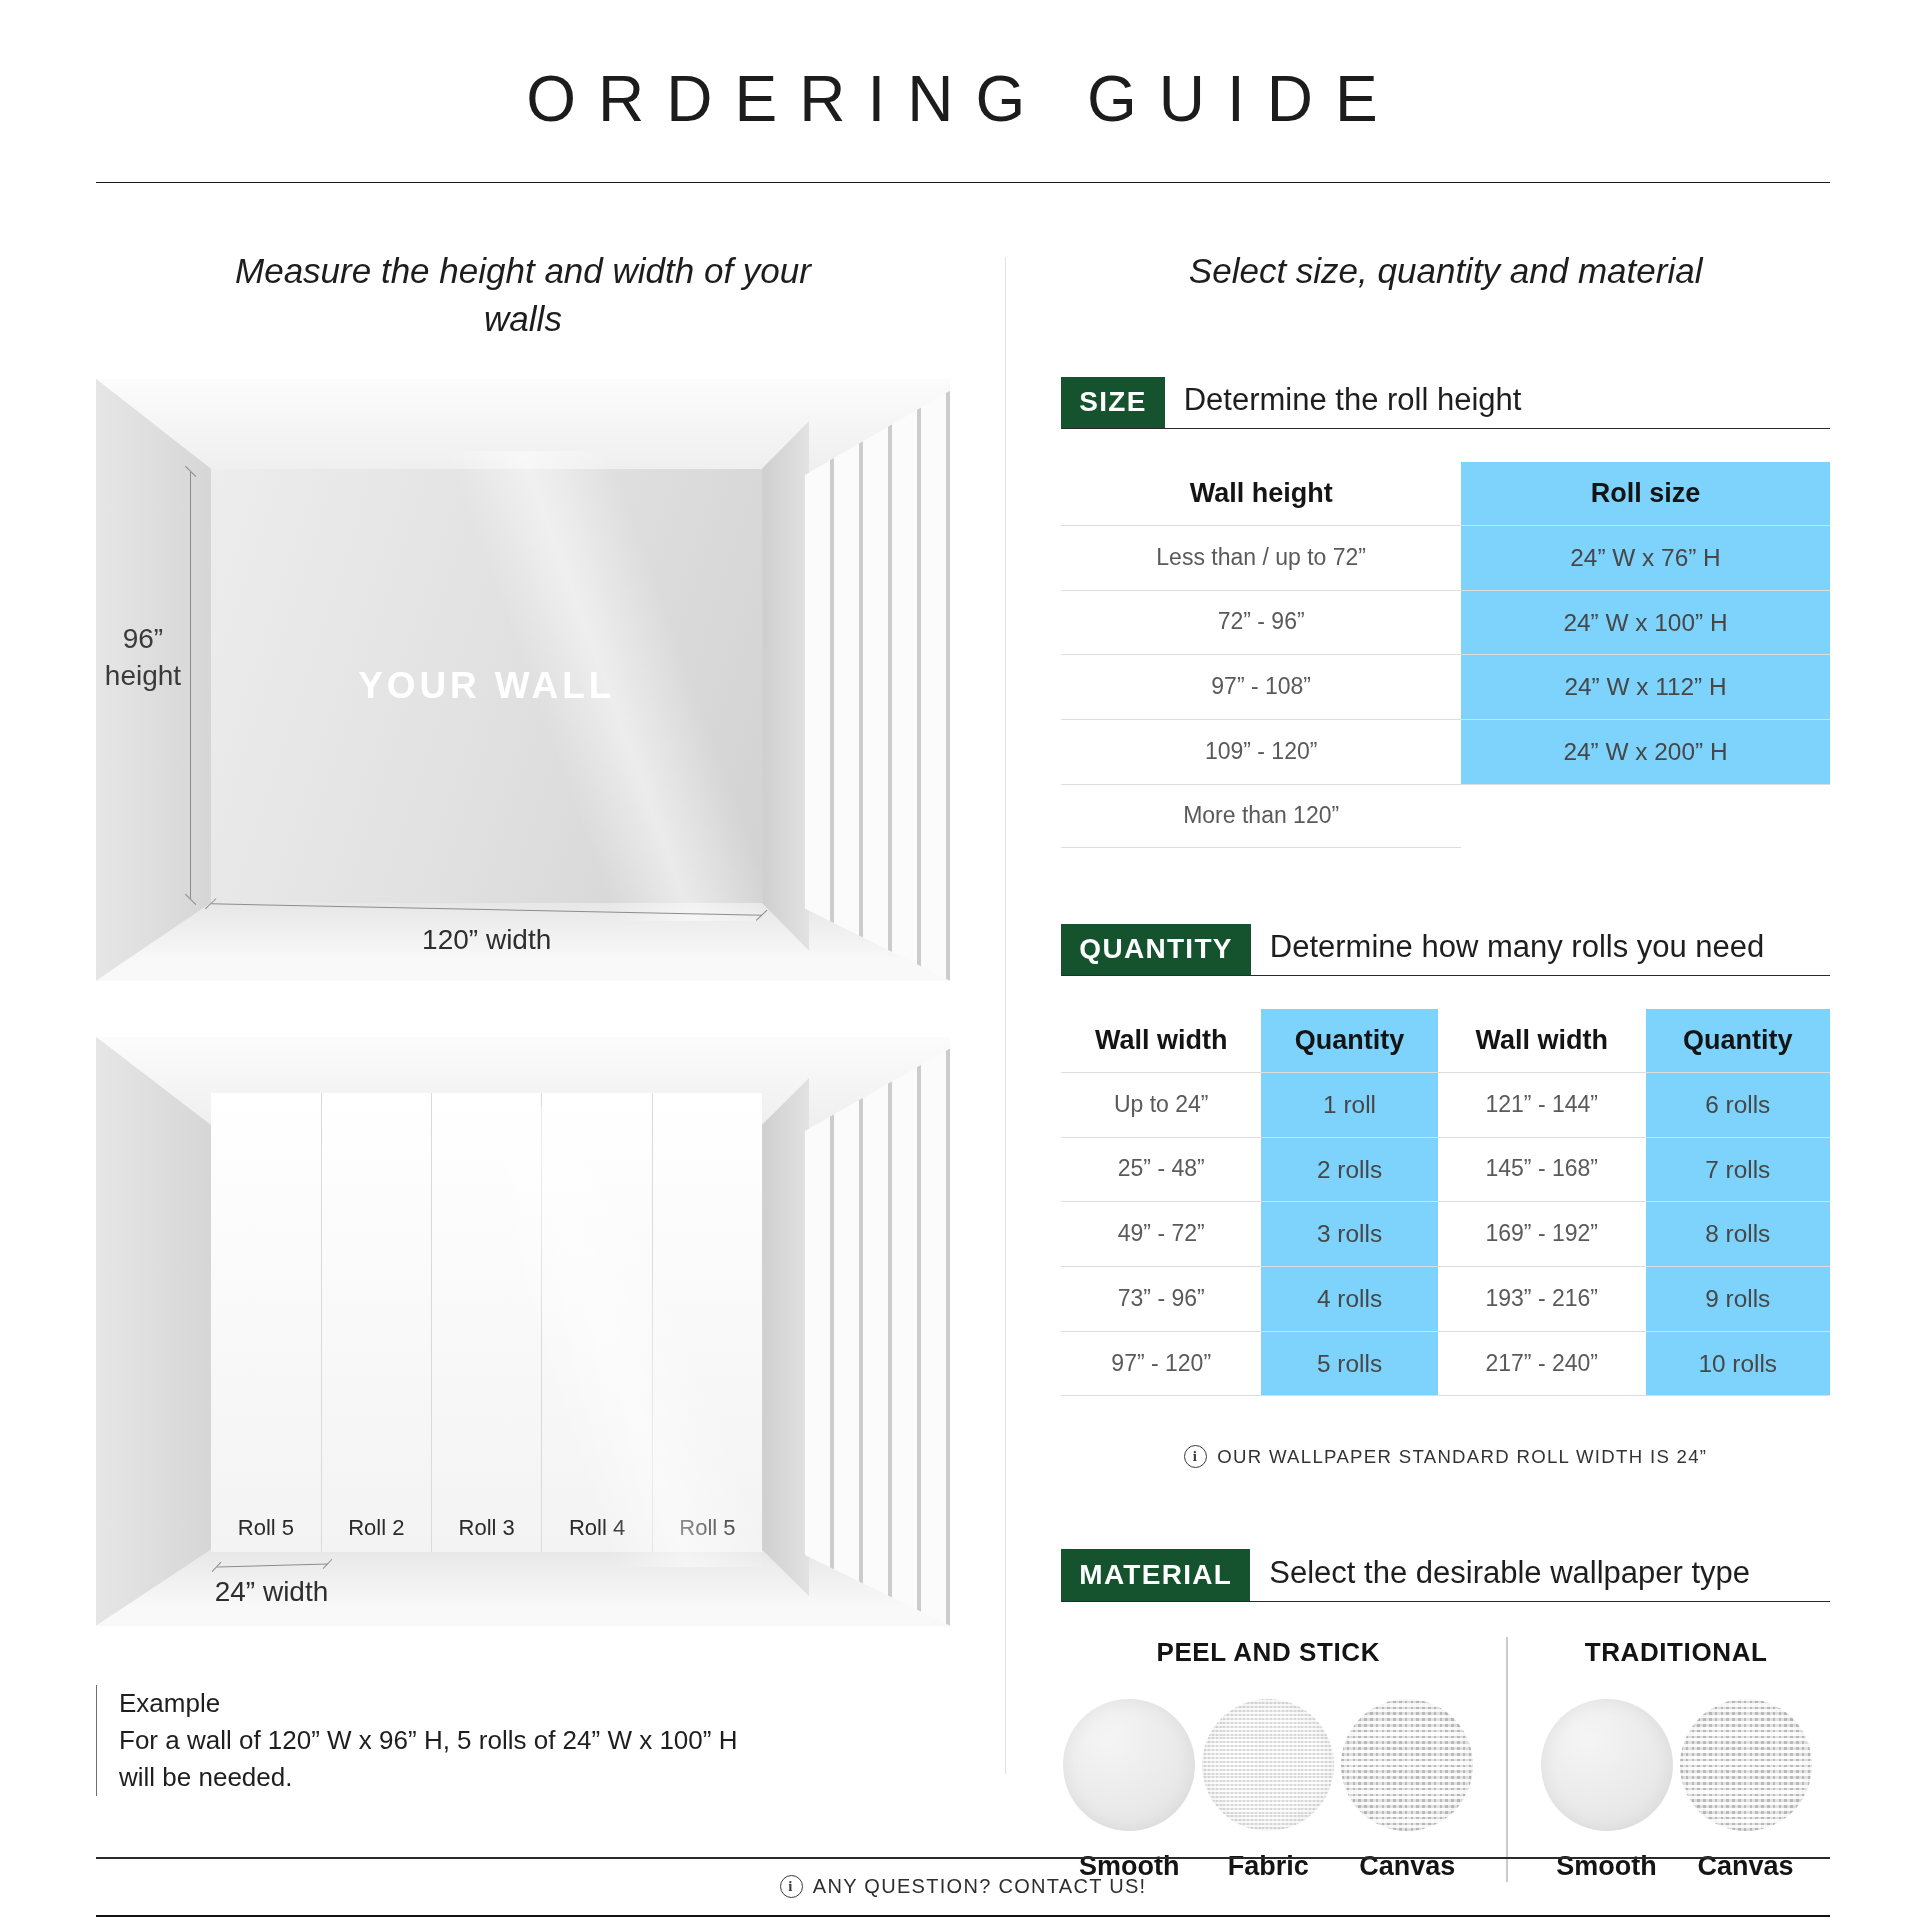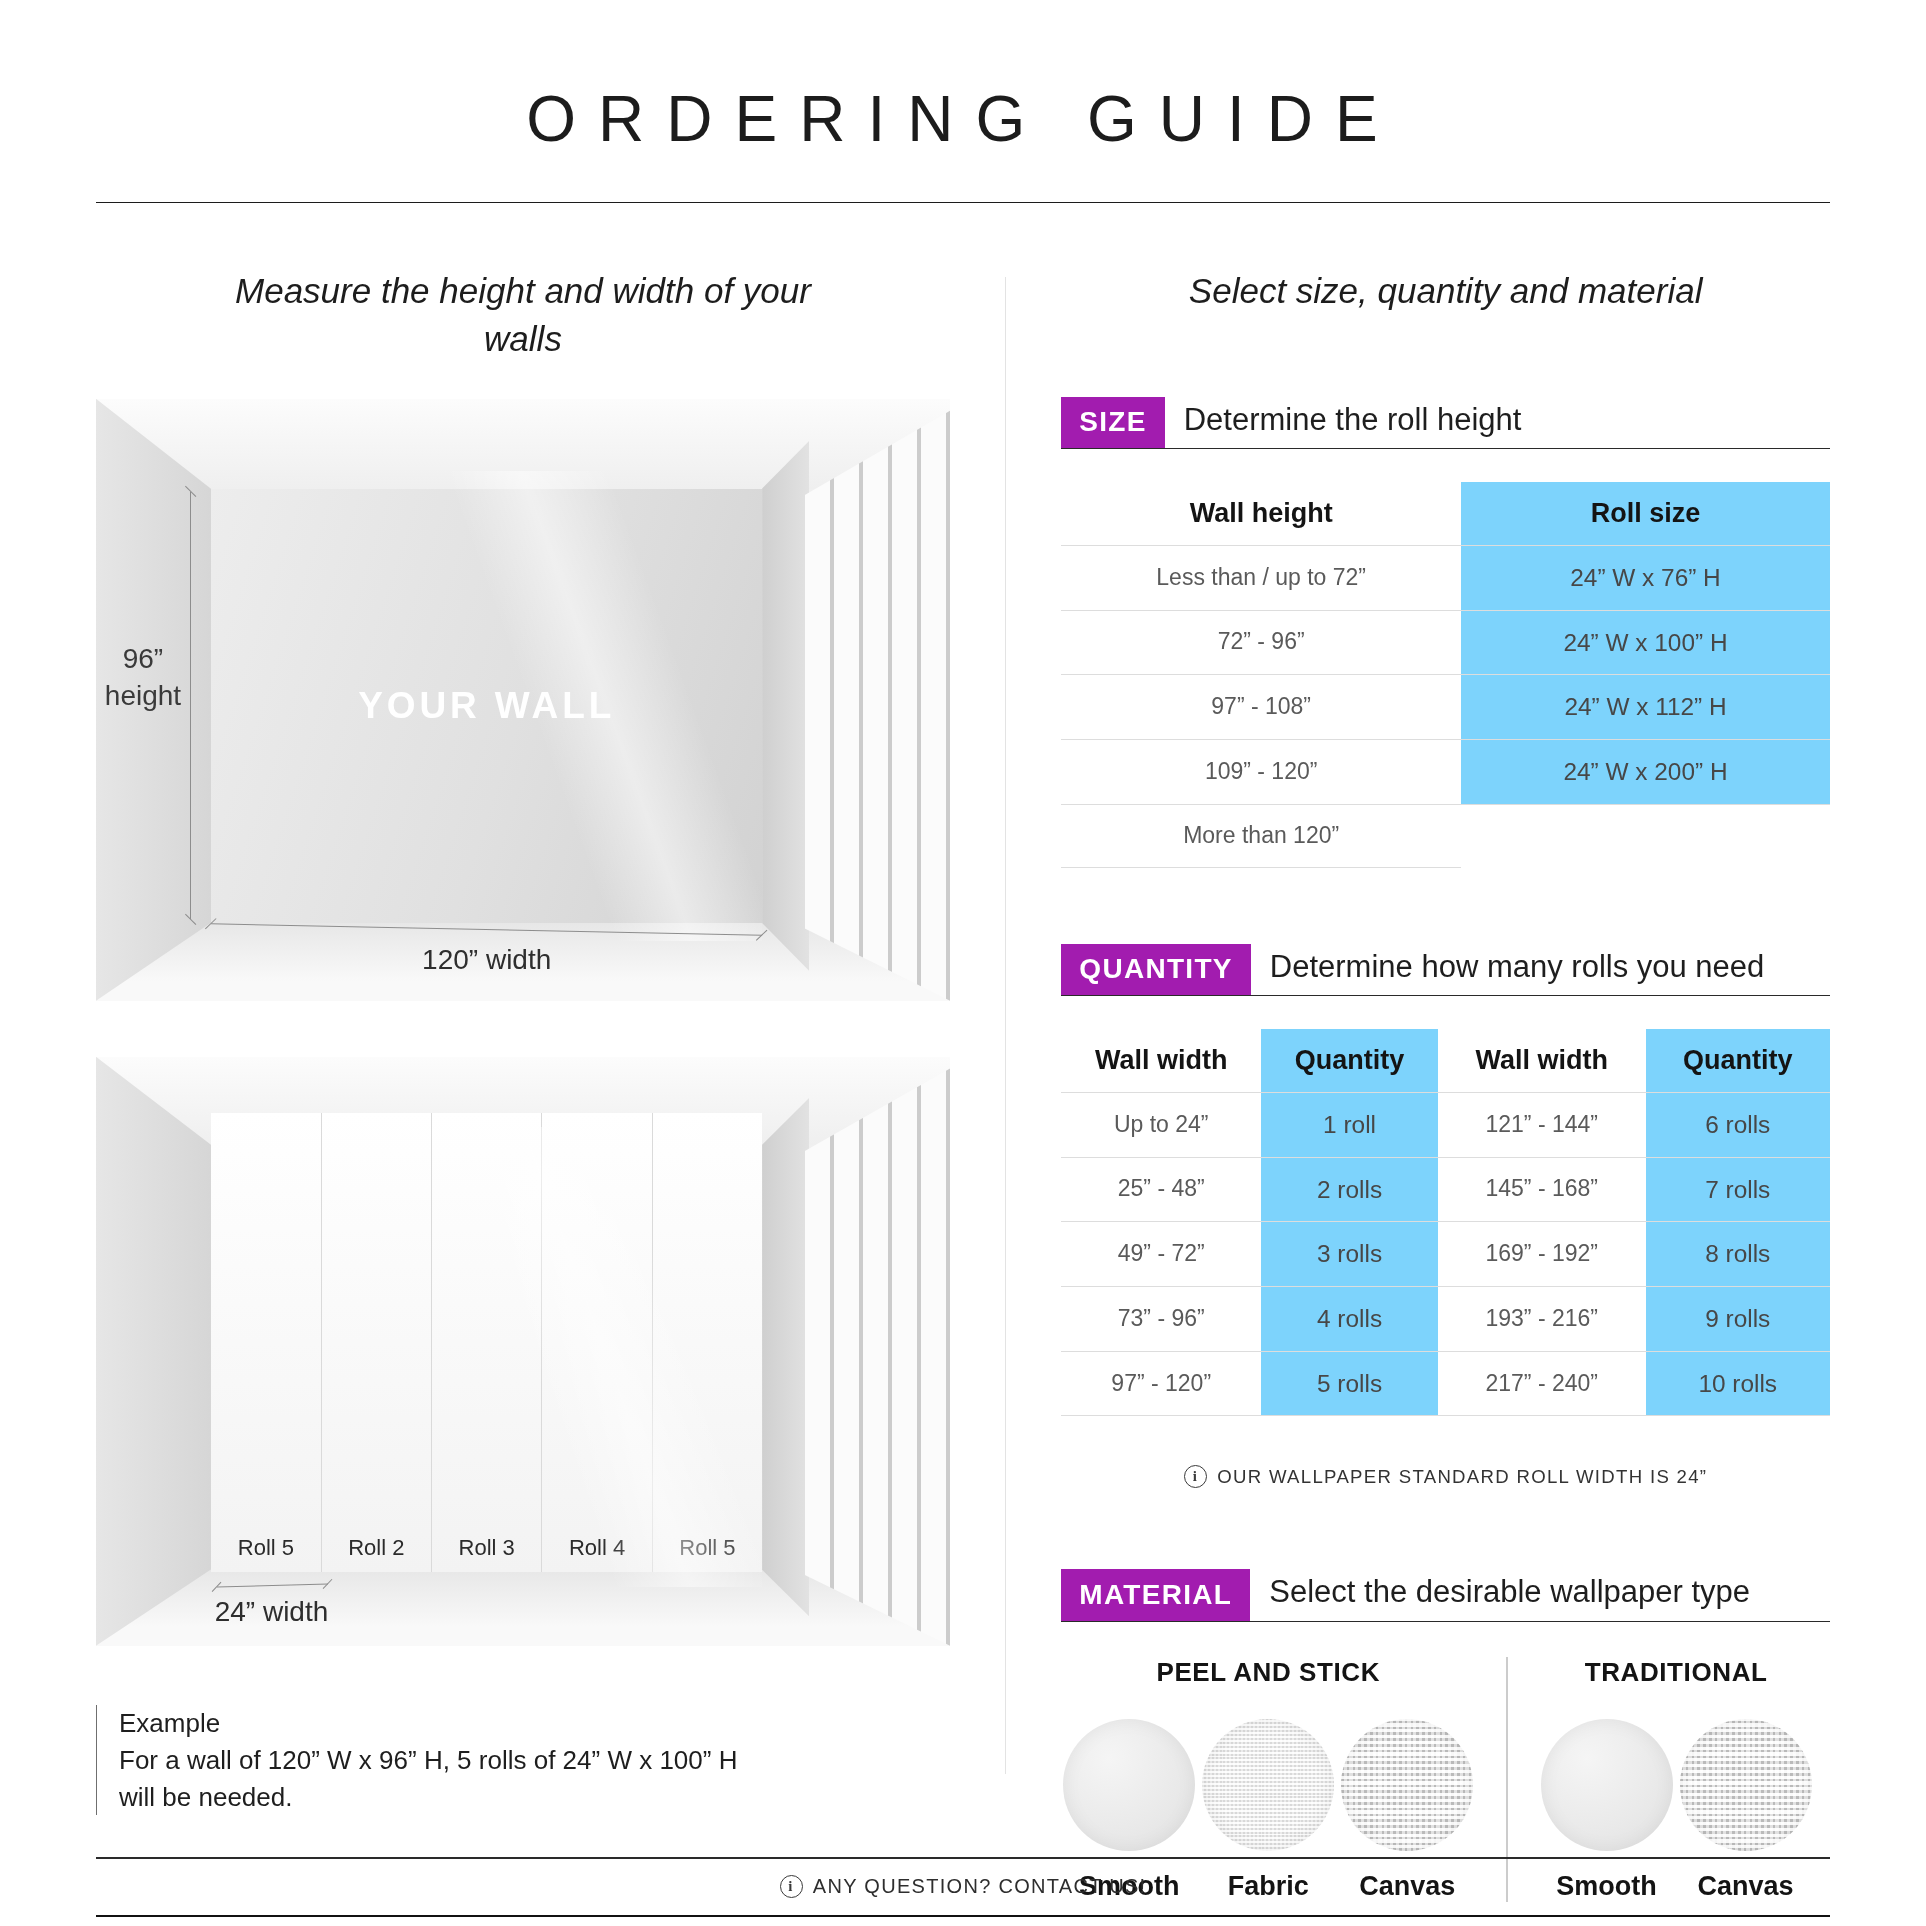--- a/index.html
+++ b/index.html
@@ -6,21 +6,21 @@
   * { box-sizing: border-box; margin: 0; padding: 0; }
   html, body { background: #ffffff; }
   body {
     width: 1926px; height: 1926px;
     font-family: "Liberation Sans", sans-serif;
     color: #2b2b2b;
     overflow: hidden;
   }
   .page {
     width: 1926px; height: 1926px;
-    padding: 63px 96px 9px;
+    padding: 43px 96px 9px;
     display: flex; flex-direction: column;
   }
   
   .page-title {
     margin-top: 19px;
     text-align: center;
     font-size: 64px; font-weight: 500;
     letter-spacing: 22px;
     color: #1c1c1c;
   }
@@ -100,21 +100,21 @@
     display:flex; align-items:flex-end; justify-content:center; }
   .panel:last-child { border-right:none; }
   .panel-label { font-size:22px; color:#2b2b2b; padding-bottom:11.6px; }
 
   
   .example { margin-top: 59px; padding-left: 22px; border-left: 1.9px solid #6f6f6f; }
   .example div { font-size: 26px; line-height: 1.42; color: #1e1e1e; }
 
   
   .section-head { display:flex; align-items:stretch; border-bottom:1.3px solid #2a2a2a; }
-  .badge { background:#a21caf; color:#ffffff; font-size:28px; font-weight:700;
+  .badge { background:#14532d; color:#ffffff; font-size:28px; font-weight:700;
     letter-spacing:1.3px; padding:9.6px 18px; display:flex; align-items:center; }
   .section-sub { font-size:31px; color:#1e1e1e; margin-left:19px; align-self:center; padding-bottom:5.1px; }
 
   .size-section { margin-top: 0; }
   .qty-section { margin-top: 76px; }
   .mat-section { margin-top: 81px; }
 
   .grid-table { display:grid; margin-top: 33px; }
   .size-table { grid-template-columns: 52% 48%; }
   .qty-table { grid-template-columns: 26% 23% 27% 24%; }

